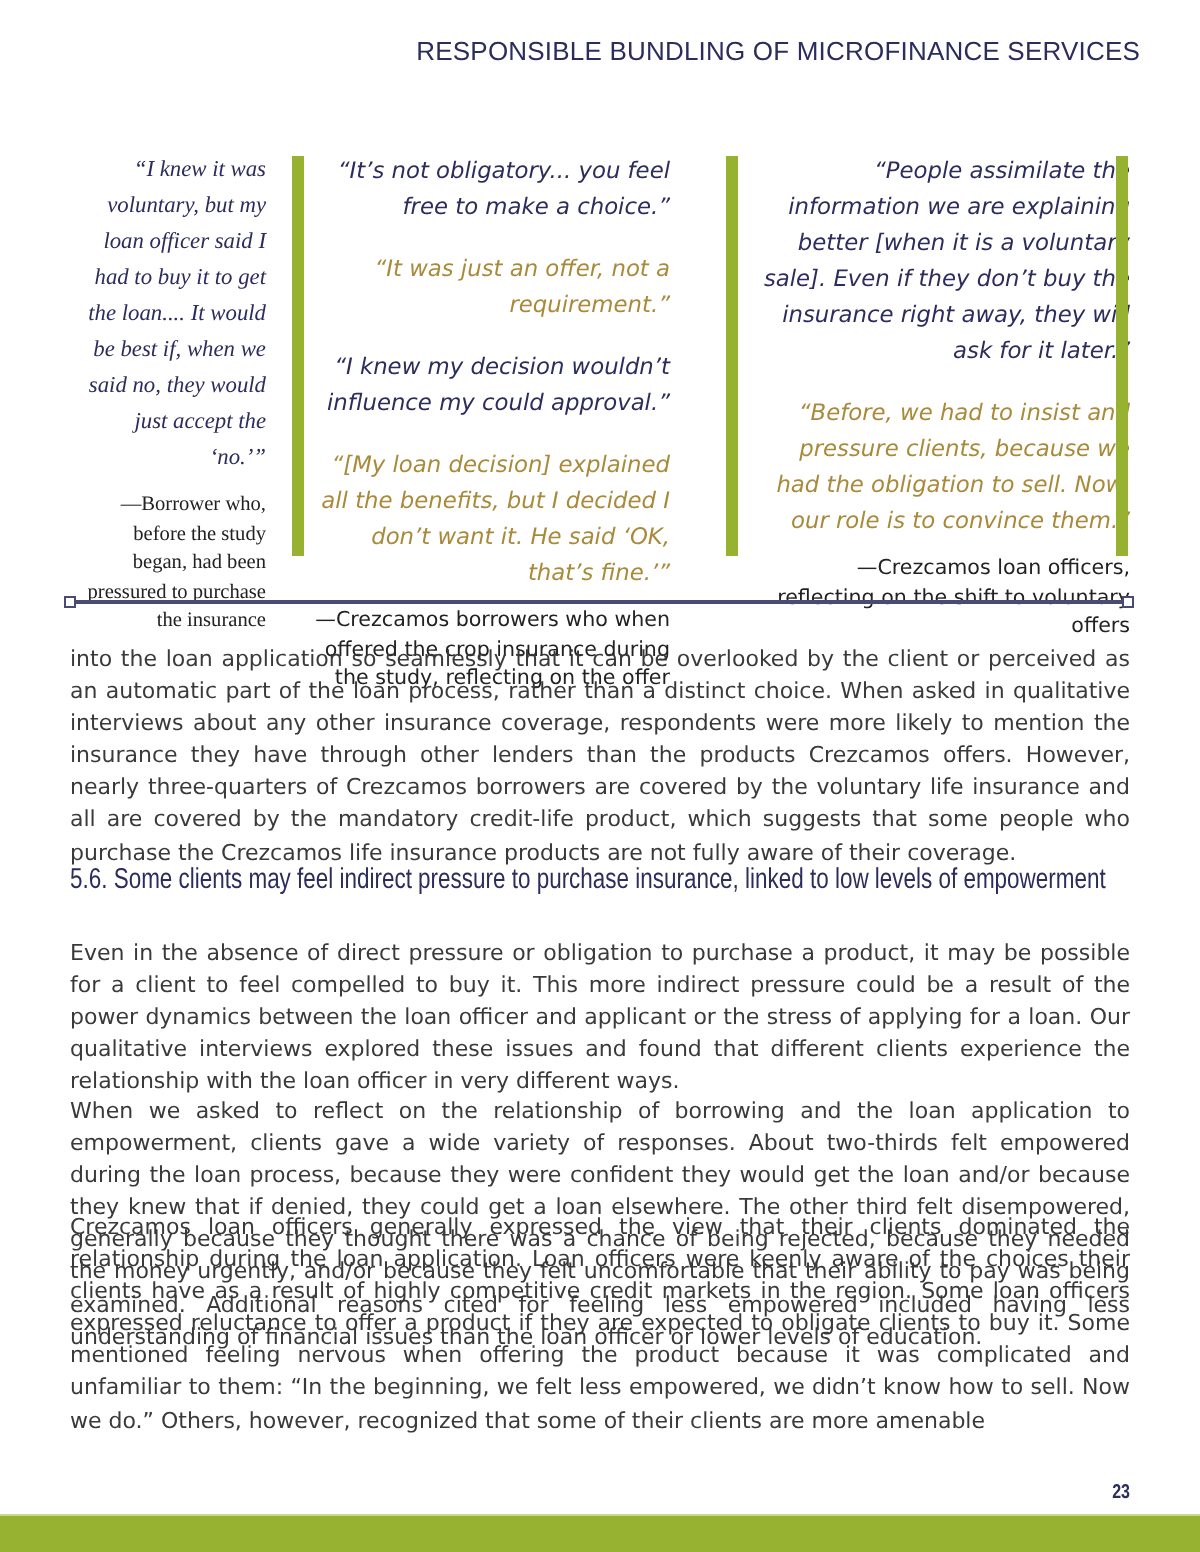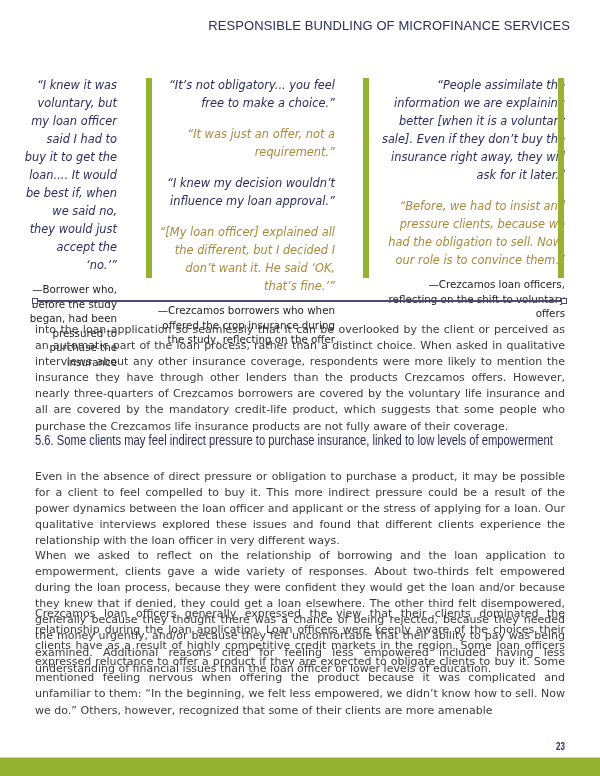--- a/index.html
+++ b/index.html
@@ -15,21 +15,21 @@
     font-weight: normal; font-size: 13px; color: #2b2d5c;
     letter-spacing: 0.1px;
   }
   .quotes { position: absolute; top: 68px; left: 0; width: 600px; height: 210px; }
   .vbar { position: absolute; top: 10px; width: 6px; height: 200px; background: #97b131; }
   .qcol { position: absolute; top: 0; text-align: right; font-style: italic; font-size: 11.4px; line-height: 18px; }
   .qcol p { margin: 0; }
   .q-navy { color: #2b2d5c; }
   .q-gold { color: #a88a3a; }
   .attr { font-style: normal; color: #222; font-size: 10.3px; line-height: 14.5px; margin-top: 8px !important; text-align: right; }
-  .col1 { left: 24px; width: 93px; top: 8px; }
+  .col1 { left: 40px; width: 93px; top: 8px; font-family: Liberation Serif, serif; }
   .col2 { left: 152px; width: 183px; top: 8px; }
   .col3 { left: 380px; width: 185px; top: 8px; }
   .gap { height: 13px; }
   .divider {
     position: absolute; top: 300px; left: 35px; width: 529px; height: 2px; background: #4a4b73;
   }
   .divider .end { position: absolute; top: -2px; width: 4px; height: 4px; border: 1px solid #4a4b73; background: #fff; }
   .divider .end.l { left: -3px; }
   .divider .end.r { right: -3px; }
   .body-text {
@@ -59,23 +59,23 @@
     <p class="q-navy">“I knew it was voluntary, but my loan officer said I had to buy it to get the loan.... It would be best if, when we said no, they would just accept the ‘no.’”</p>
     <p class="attr">—Borrower who, before the study began, had been pressured to purchase the insurance</p>
   </div>
   <div class="vbar" style="left:146px"></div>
 
   <div class="qcol col2">
     <p class="q-navy">“It’s not obligatory... you feel free to make a choice.”</p>
     <div class="gap"></div>
     <p class="q-gold">“It was just an offer, not a requirement.”</p>
     <div class="gap"></div>
-    <p class="q-navy">“I knew my decision wouldn’t influence my loan approval.”</p>
+    <p class="q-navy">“I knew my decision wouldn’t influence my could approval.”</p>
     <div class="gap"></div>
-    <p class="q-gold">“[My loan officer] explained all the different, but I decided I don’t want it. He said ‘OK, that’s fine.’”</p>
+    <p class="q-gold">“[My loan decision] explained all the benefits, but I decided I don’t want it. He said ‘OK, that’s fine.’”</p>
     <p class="attr">—Crezcamos borrowers who when offered the crop insurance during the study, reflecting on the offer</p>
   </div>
   <div class="vbar" style="left:363px"></div>
 
   <div class="qcol col3">
     <p class="q-navy">“People assimilate the information we are explaining better [when it is a voluntary sale]. Even if they don’t buy the insurance right away, they will ask for it later.”</p>
     <div class="gap"></div>
     <p class="q-gold">“Before, we had to insist and pressure clients, because we had the obligation to sell. Now, our role is to convince them.”</p>
     <p class="attr">—Crezcamos loan officers, reflecting on the shift to voluntary offers</p>
   </div>

